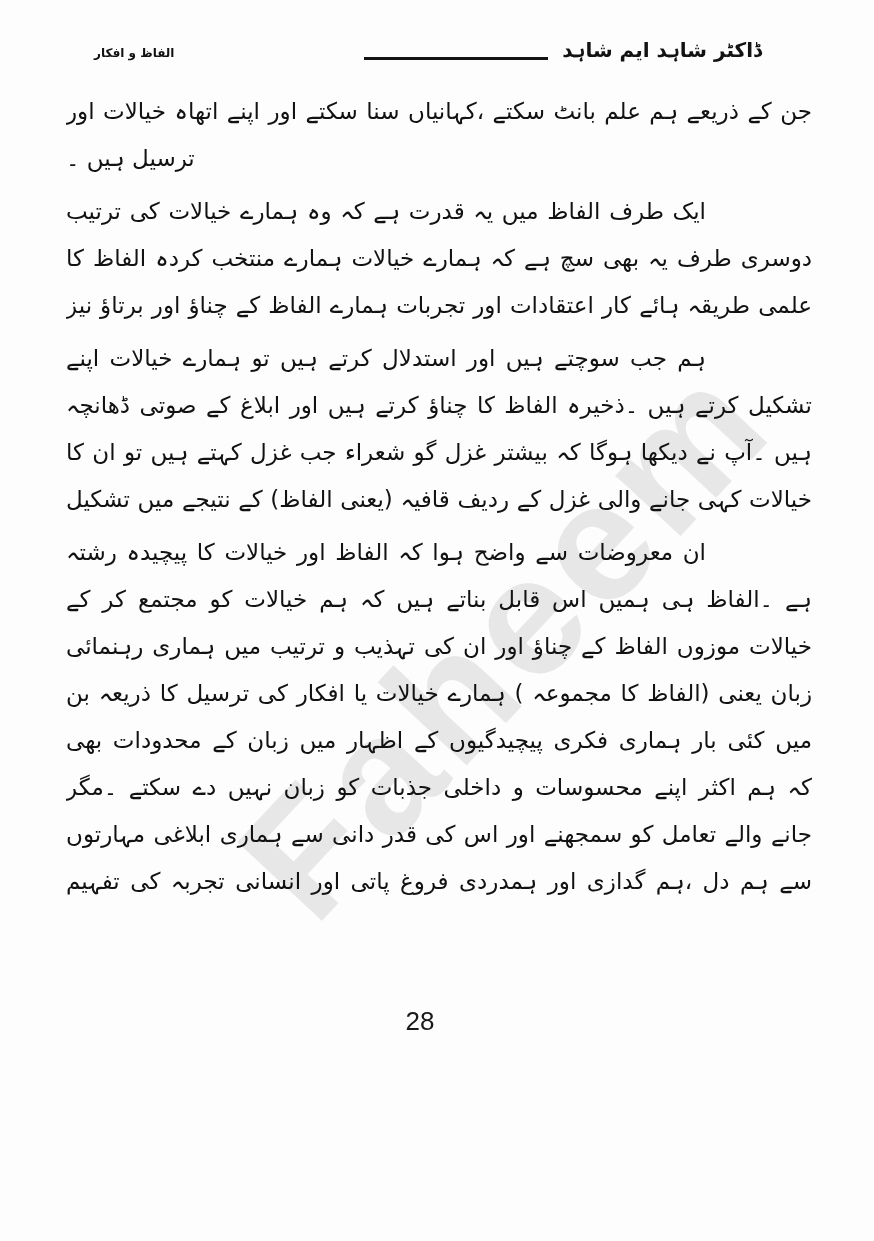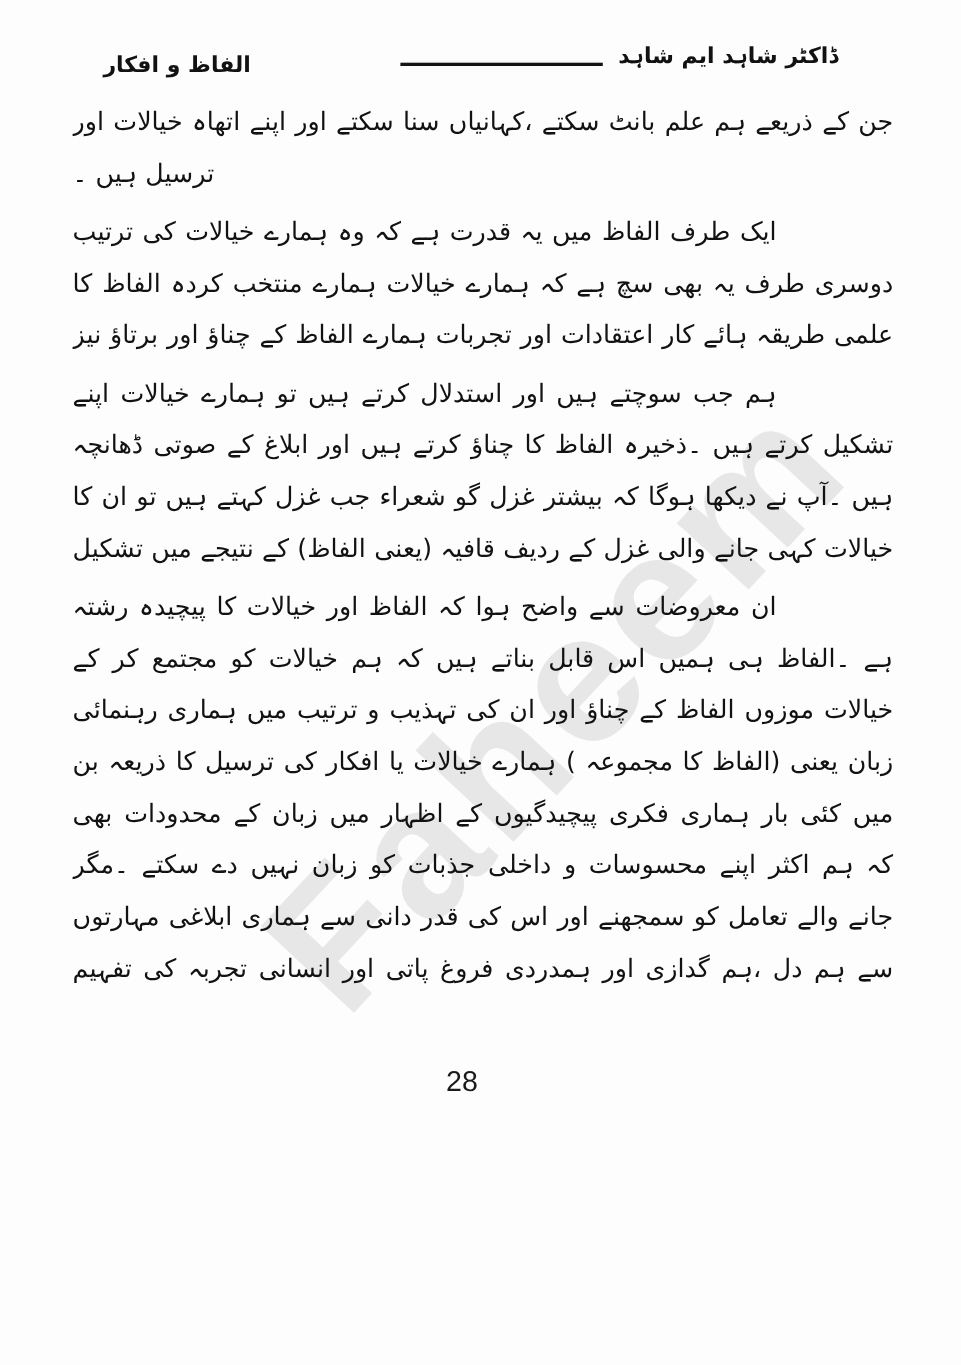--- a/index.html
+++ b/index.html
@@ -12,21 +12,21 @@
   .scan-page{position:absolute;inset:0;background:#fdfdfd;}
 
   
   .header{position:absolute;top:36px;left:0;width:874px;height:48px;z-index:2;}
   .header .author{
     position:absolute;right:112px;top:2px;
     font-size:20px;font-weight:bold;direction:rtl;white-space:nowrap;
   }
   .header .booktitle{
     position:absolute;left:94px;top:10px;
-    font-size:20px;font-weight:bold;direction:rtl;white-space:nowrap;
+    font-size:12px;font-weight:bold;direction:rtl;white-space:nowrap;
   }
   .header .rule{
     position:absolute;left:364px;top:21px;width:184px;height:3px;background:#141414;
   }
 
   
   .watermark{
     position:absolute;left:505px;top:640px;z-index:0;
     transform:translate(-50%,-50%) rotate(-47deg);
     font-size:168px;font-weight:bold;letter-spacing:8px;
@@ -45,21 +45,21 @@
     direction:rtl;
     height:47px;line-height:47px;
     text-align:justify;text-align-last:justify;
     white-space:normal;overflow:hidden;
   }
   .line.indent{padding-right:106px;}
   .line.last{text-align-last:left;}
 
   
   .pagenum{
-    position:absolute;left:0;top:968px;width:840px;z-index:1;
+    position:absolute;left:0;top:1006px;width:840px;z-index:1;
     text-align:center;font-size:26px;
     font-family:"Liberation Sans",sans-serif;color:#1a1a1a;
   }
 </style>
 </head>
 <body>
 
 <div class="scan-page">
 
   <div class="watermark">Faheem</div>

